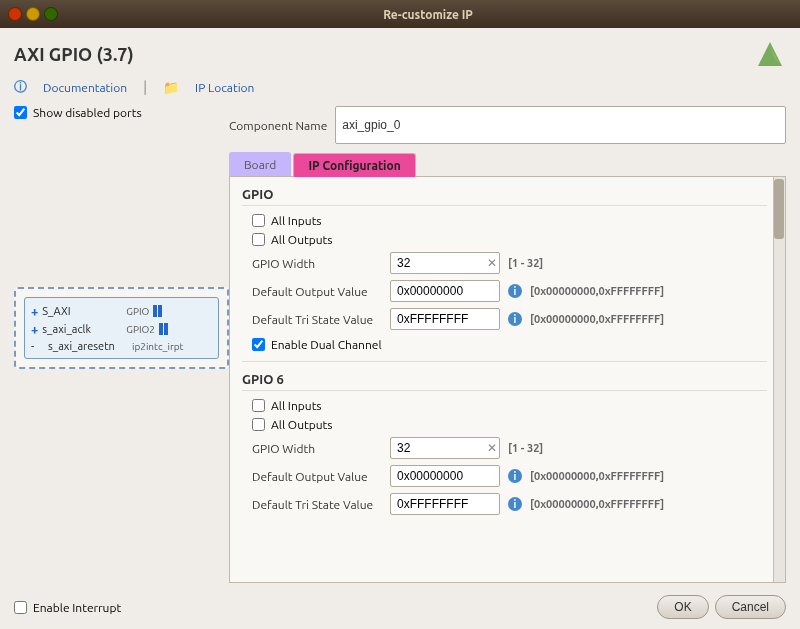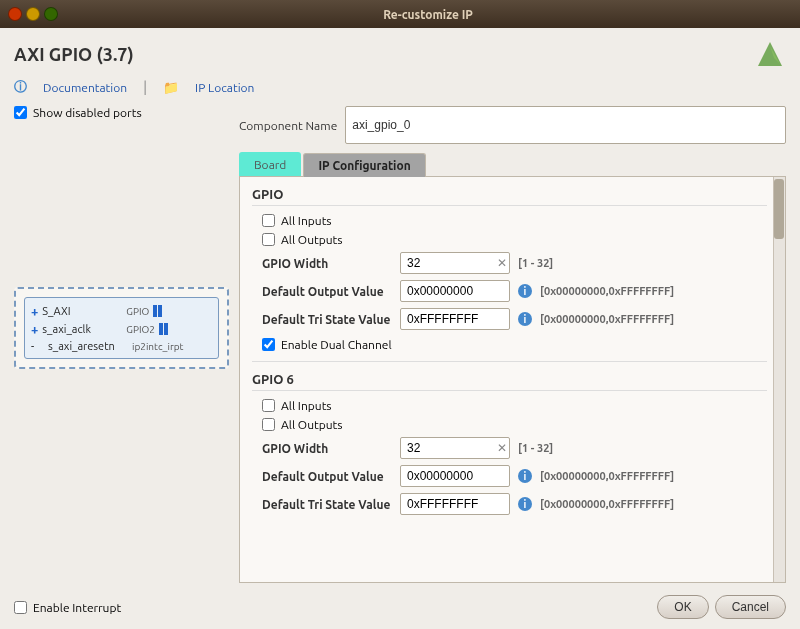--- a/index.html
+++ b/index.html
@@ -89,21 +89,20 @@
     }
     .nav-separator {
       color: #888;
       font-size: 14px;
     }
 
     
     .content-area {
       display: flex;
       flex: 1;
-      gap: 10px;
       overflow: hidden;
     }
 
     
     .left-panel {
       width: 215px;
       display: flex;
       flex-direction: column;
       gap: 8px;
       flex-shrink: 0;
@@ -197,25 +196,25 @@
       margin-bottom: 0;
     }
     .tab {
       padding: 5px 14px;
       font-size: 12px;
       cursor: pointer;
       border: 1px solid transparent;
       border-bottom: none;
       border-radius: 3px 3px 0 0;
       color: #555;
-      background: #5eead4;
+      background: #c4b5fd;
       margin-right: 2px;
     }
     .tab.active {
-      background: #a3a3a3;
+      background: #ec4899;
       border-color: #c0b8aa;
       color: #222;
       font-weight: bold;
       position: relative;
       bottom: -1px;
       z-index: 1;
     }
 
     
     .config-panel {
@@ -242,21 +241,20 @@
       display: flex;
       align-items: center;
       gap: 8px;
       margin-bottom: 6px;
       padding-left: 10px;
     }
     .config-label {
       font-size: 12px;
       color: #333;
       min-width: 130px;
-      font-weight: bold;
     }
     .config-input-with-clear {
       position: relative;
       display: inline-flex;
       align-items: center;
     }
     .config-input-with-clear input {
       width: 110px;
       height: 22px;
       border: 1px solid #b0a898;

